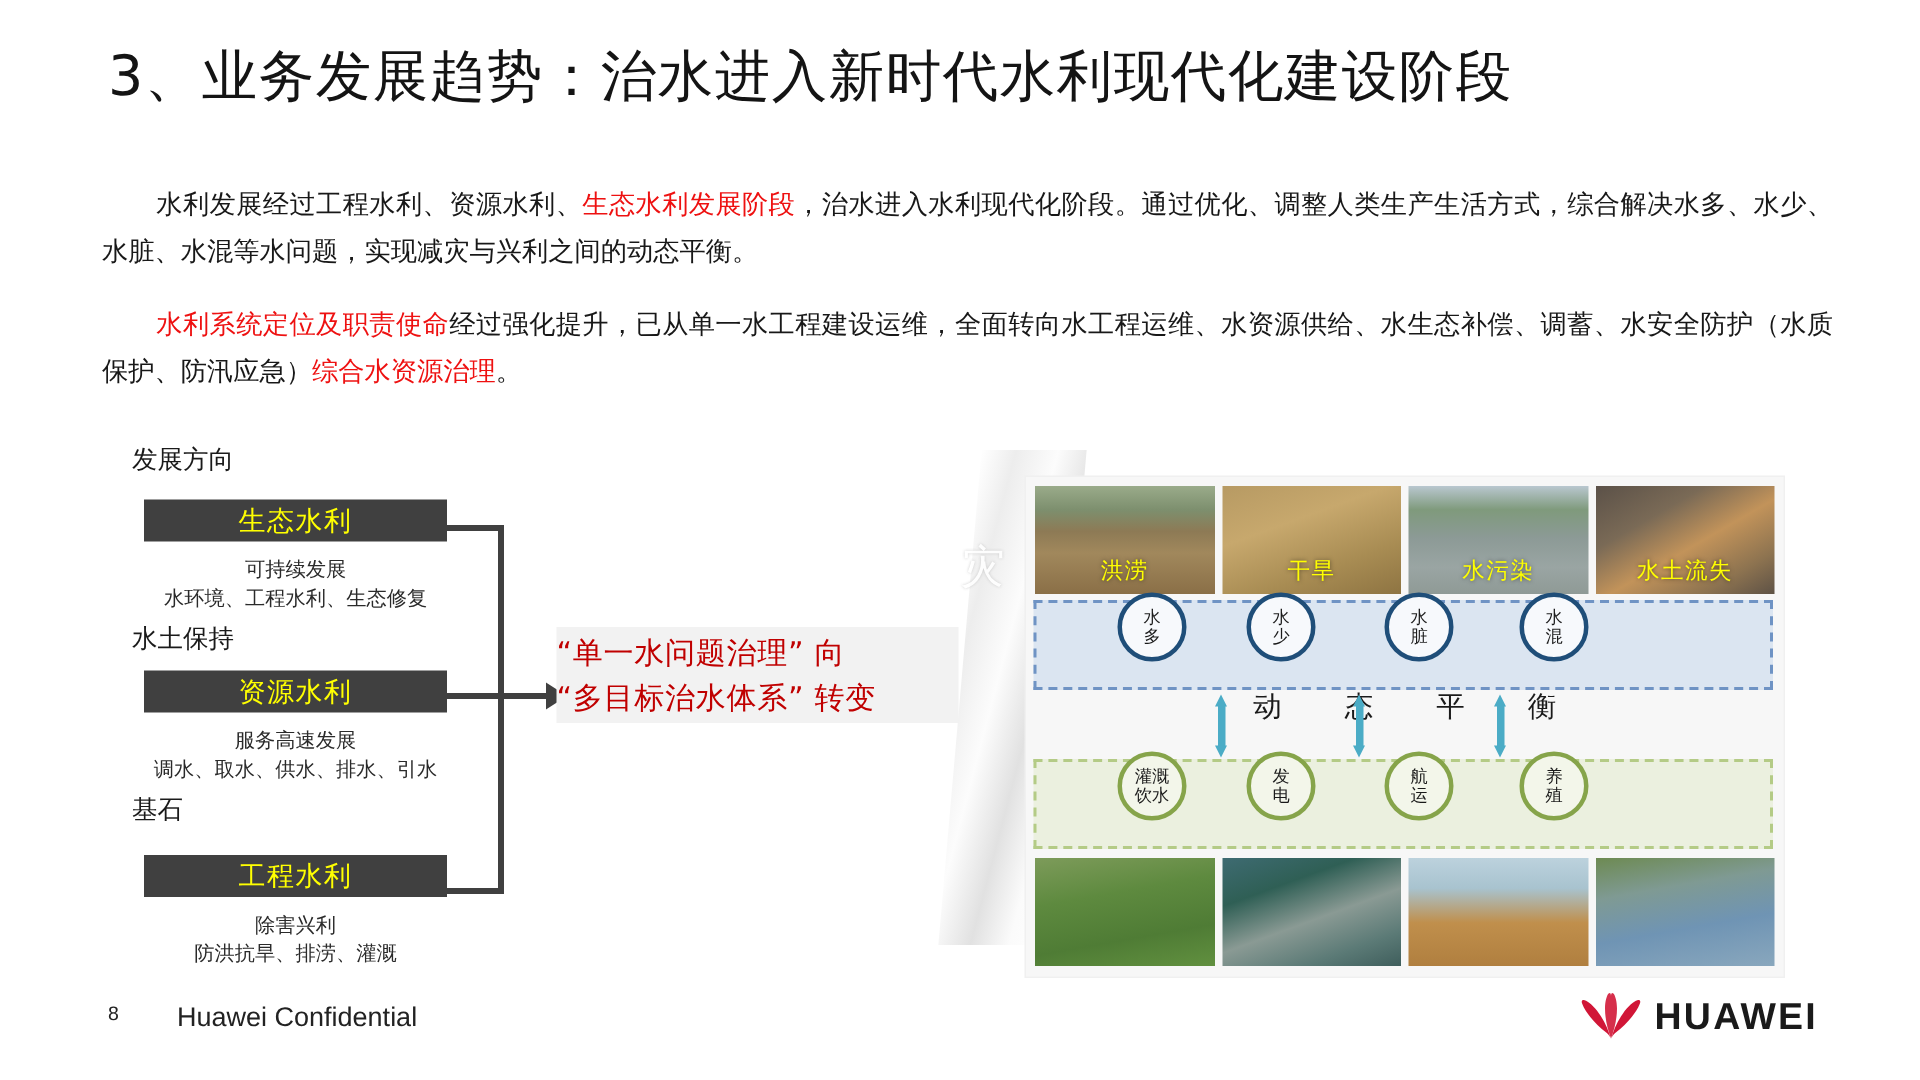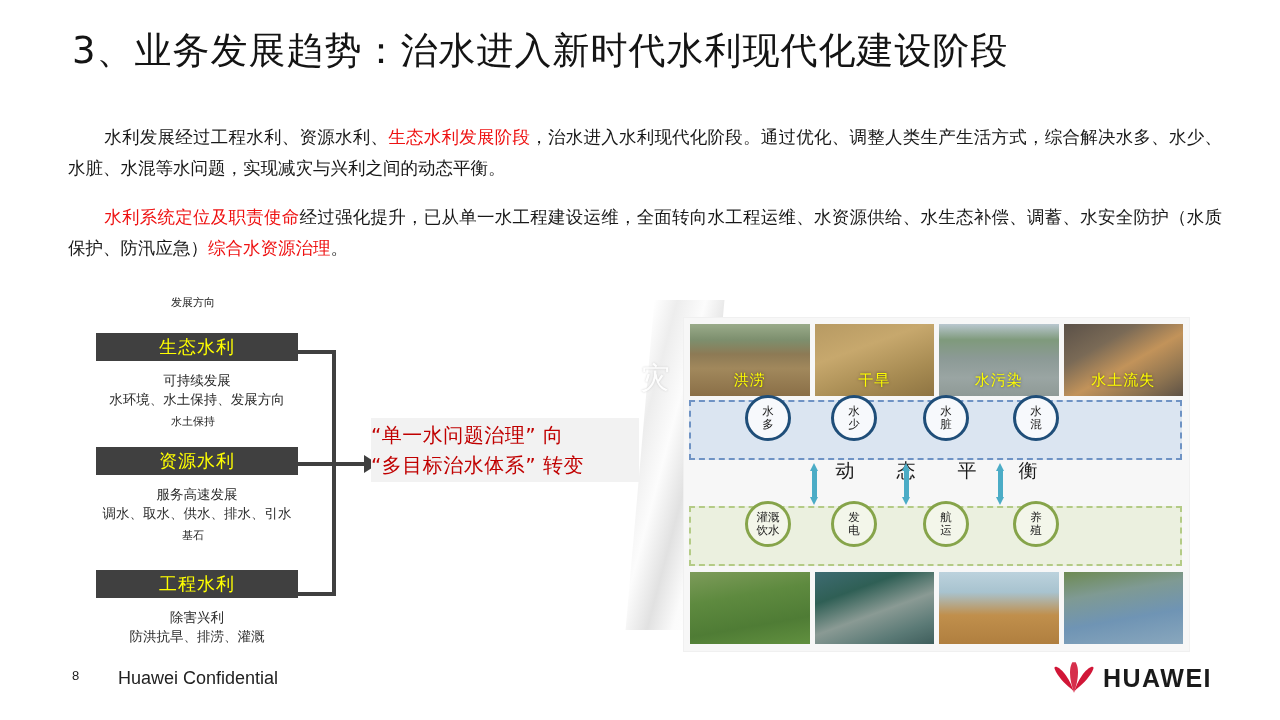--- a/index.html
+++ b/index.html
@@ -45,23 +45,22 @@
   .para .red { color: #ee1111; }
   #para1 { top: 122px; }
   #para2 { top: 202px; }
 
   
   .left-diagram {
     position: absolute;
     left: 88px; top: 295px; width: 330px; height: 355px;
   }
   .stage-head {
-    text-align: center;
-    font-family: "DejaVu Sans", "Liberation Sans", sans-serif;
-    font-size: 11px;
+    font-family: "DejaVu Sans", "Liberation Sans", sans-serif;
+    font-size: 17px;
     color: #1a1a1a;
     position: absolute;
     left: 0; width: 210px;
   }
   .stage-box {
     position: absolute;
     left: 8px; width: 202px; height: 28px;
     background: #404040;
     color: #ffff00;
     font-family: "DejaVu Sans", "Liberation Sans", sans-serif;
@@ -273,21 +272,21 @@
     <span class="ind"></span><span class="red">水利系统定位及职责使命</span><span>经过强化提升，已从单一水工程建设运维，全面转向水工程运维、水资源供给、水生态补偿、调蓄、水安全防护（水质保护、防汛应急）</span><span class="red">综合水资源治理</span><span>。</span>
   </div>
 
   <div class="left-diagram">
 
     <div class="stage-head" style="top:0px;">发展方向</div>
 
     <div class="stage-box" style="top:38px;">生态水利</div>
     <div class="stage-desc" style="top:76px;">
       <div>可持续发展</div>
-      <div>水环境、水土保持、发展方向</div>
+      <div>水环境、工程水利、生态修复</div>
     </div>
 
     <div class="stage-head" style="top:119px;">水土保持</div>
 
     <div class="stage-box" style="top:152px;">资源水利</div>
     <div class="stage-desc" style="top:190px;">
       <div>服务高速发展</div>
       <div>调水、取水、供水、排水、引水</div>
     </div>
 

